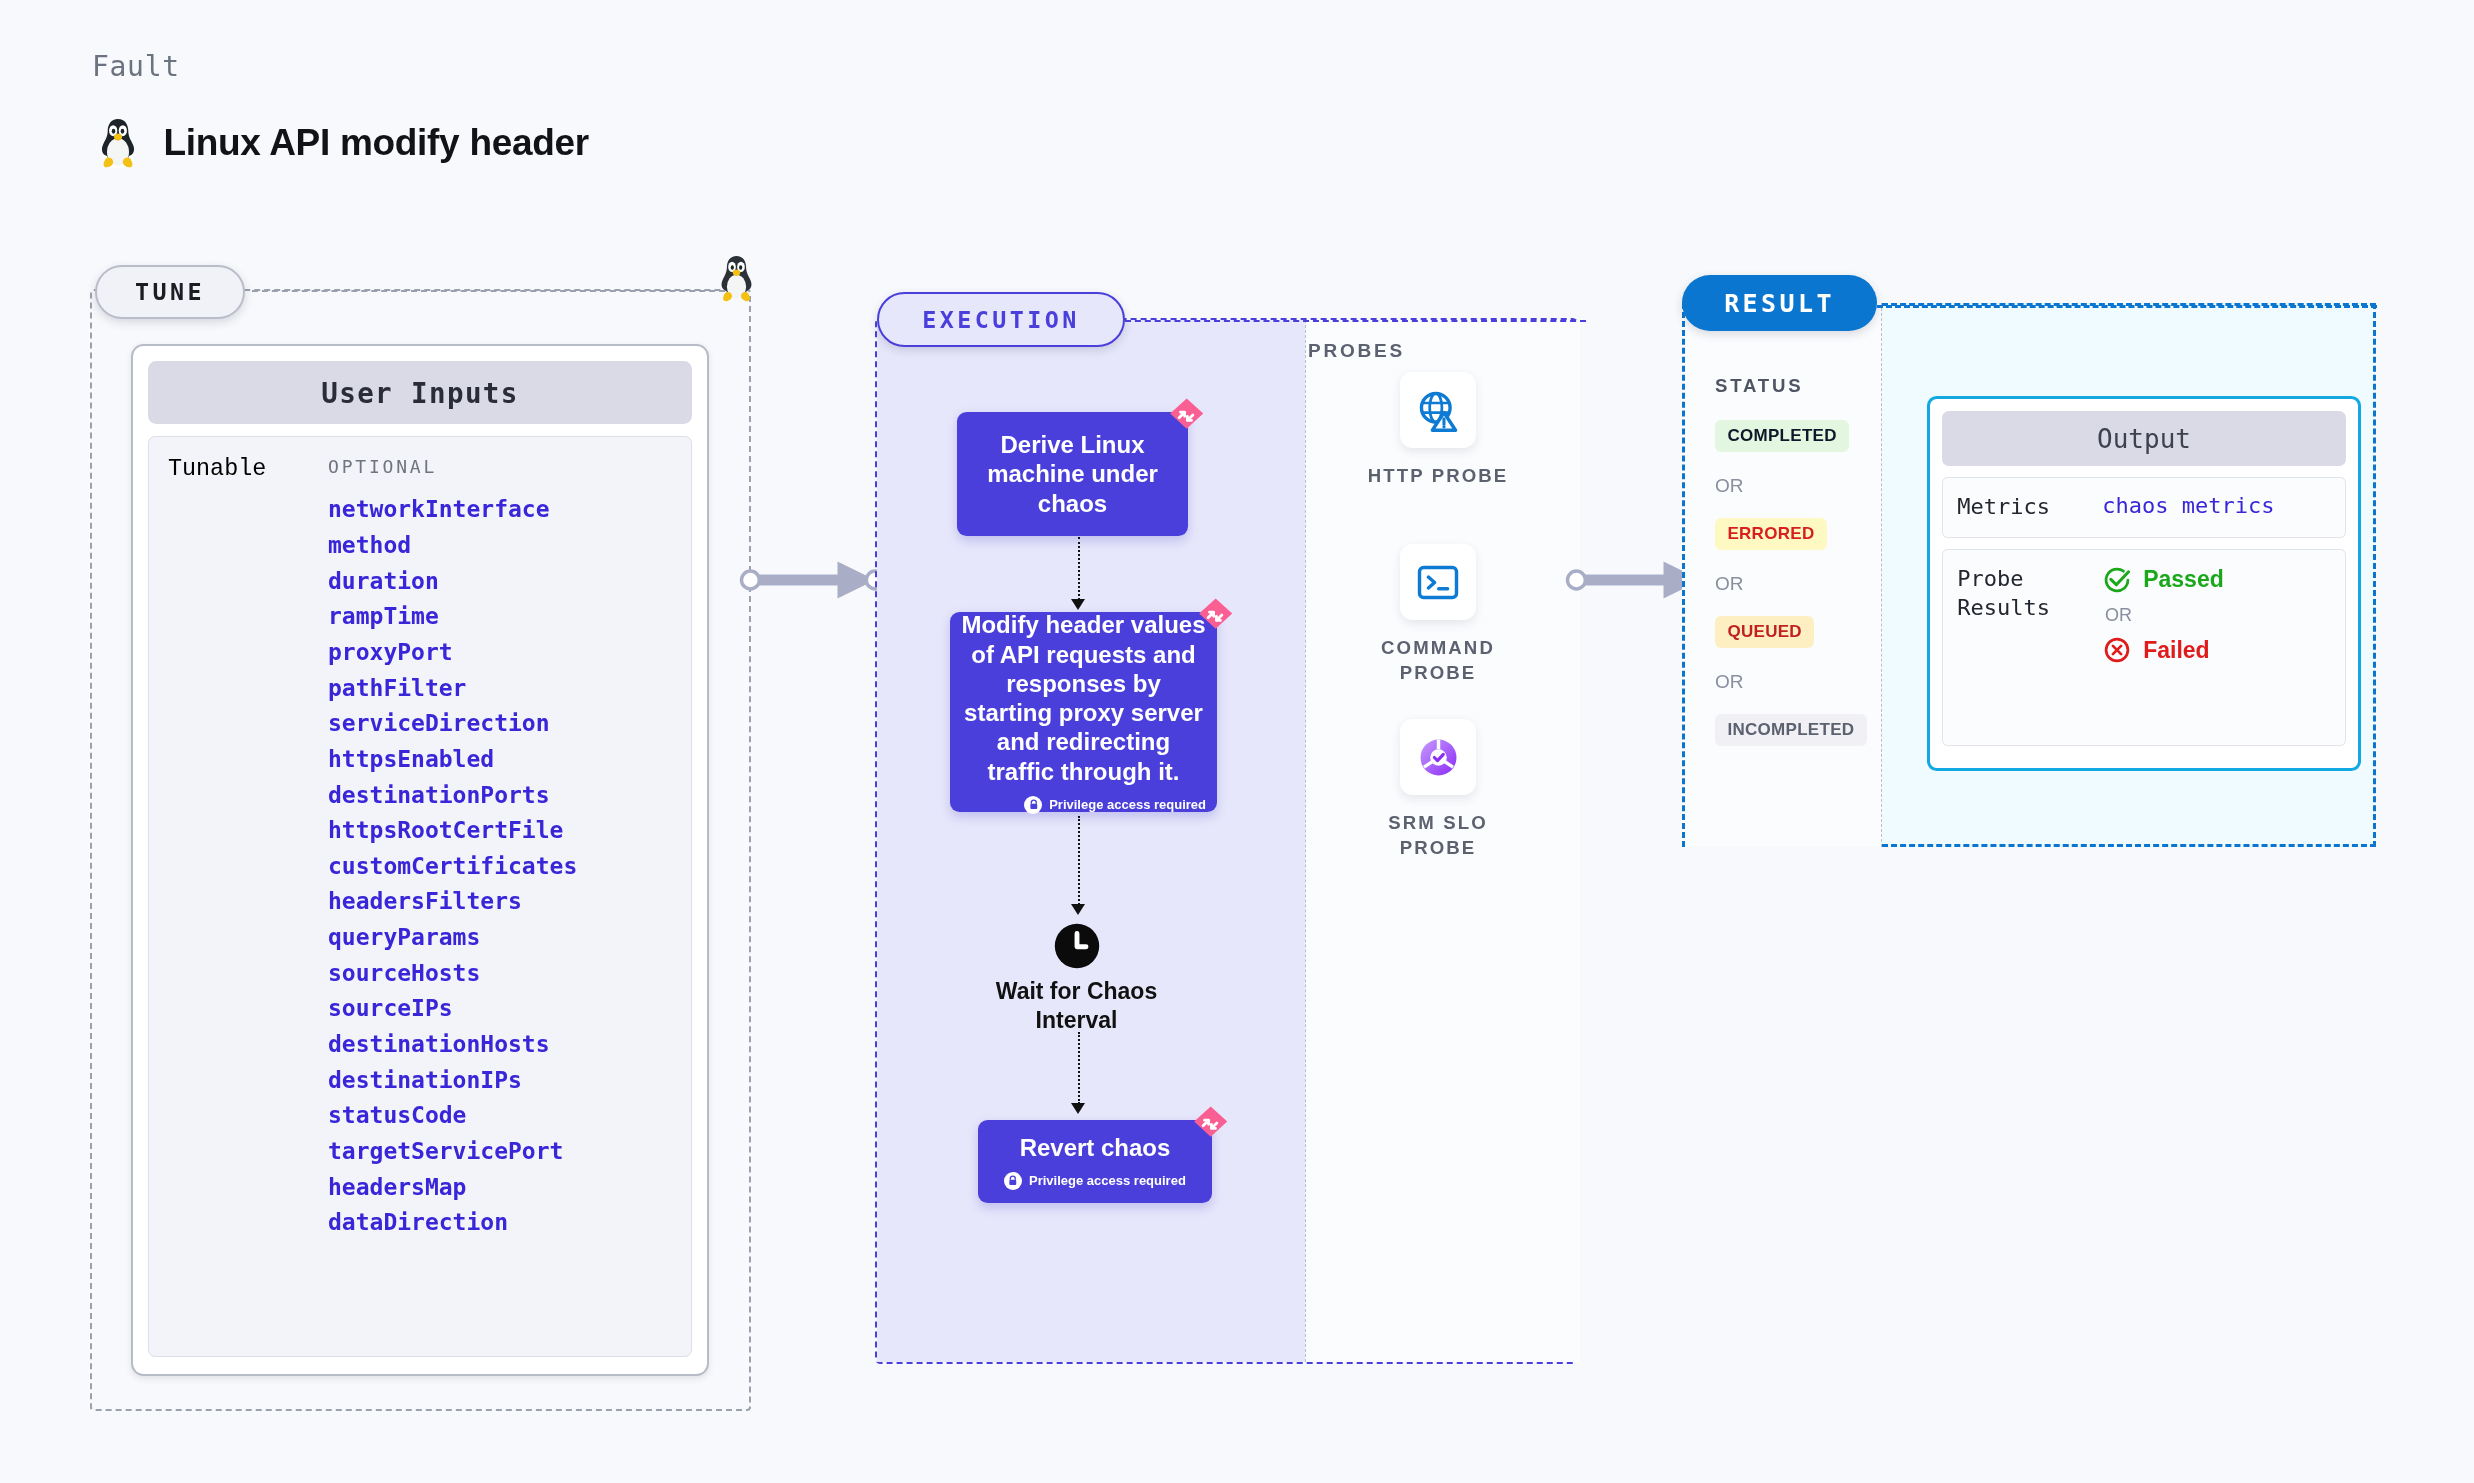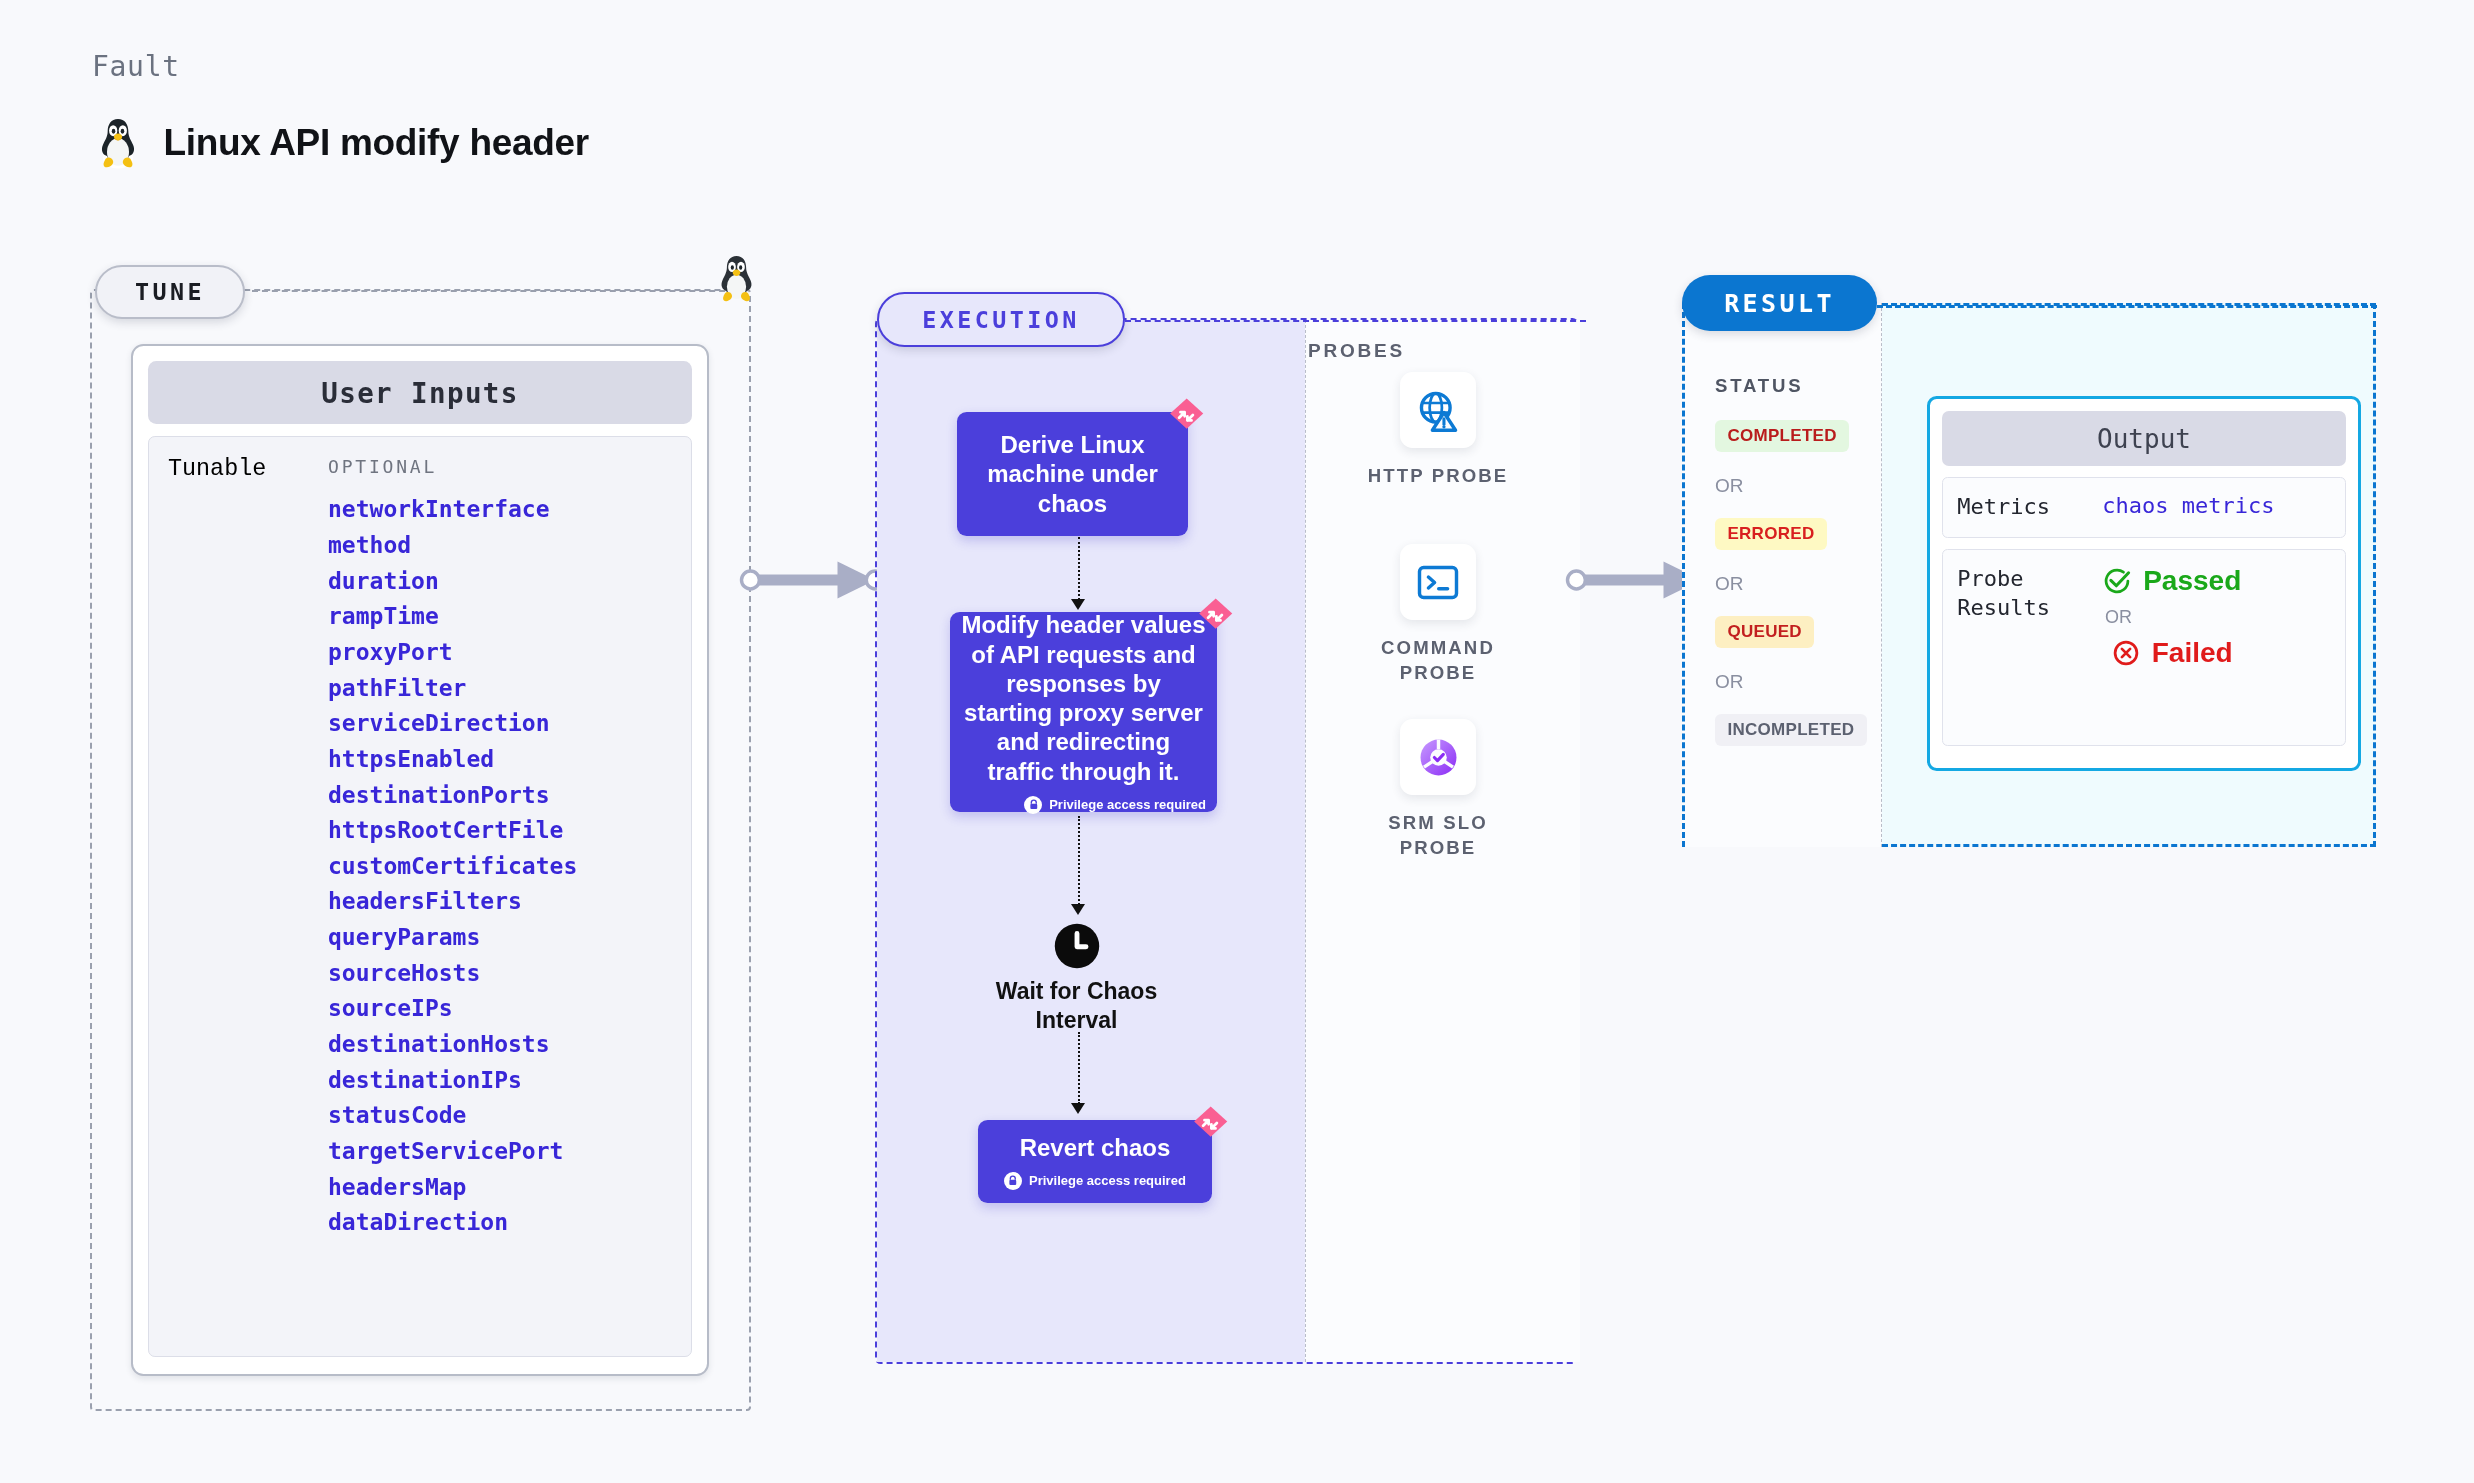--- a/index.html
+++ b/index.html
@@ -196,21 +196,21 @@
     margin: 11px 12.4px 0 12.4px; background: #fbfcfe; border: 1.4px solid #e0e2ec;
     border-radius: 5.5px; display: flex; align-items: flex-start; padding: 15px 13.8px;
   }
   .out-key {
     width: 145px; font-family: "DejaVu Sans Mono", monospace;
     font-size: 22px; color: #23262f; line-height: 1.3;
   }
   .out-val-metrics {
     font-family: "DejaVu Sans Mono", monospace; font-size: 22px; color: #3826d8;
   }
-  .res-line { display: flex; align-items: center; gap: 11px; font-size: 28px; font-weight: bold; justify-content: center; }
+  .res-line { display: flex; align-items: center; gap: 11px; font-size: 23px; font-weight: bold; }
   .res-or { font-size: 18px; color: #8a8fa0; margin: 9.6px 0 9.6px 2.8px; font-weight: normal; }
 
   
   .conn { position: absolute; }
 </style>
 </head>
 <body>
 
 <div class="page">
 
@@ -415,21 +415,21 @@
     </svg>
   </div>
 
   <div class="result-left"></div>
   <div class="result-outer"></div>
   <div class="pill pill-result">RESULT</div>
   <div style="position:absolute;left:1877px;top:305px;width:500px;height:0;border-top:3.4px dashed #0b76d0;"></div>
 
   <div class="status-label">STATUS</div>
 
-  <div class="badge" style="left:1715px;top:420px;background:#e3f7e0;color:#b91c1c;">COMPLETED</div>
+  <div class="badge" style="left:1715px;top:420px;background:#e3f7e0;color:#0f172a;">COMPLETED</div>
   <div class="or-text" style="left:1715px;top:475px;">OR</div>
   <div class="badge" style="left:1715px;top:518px;background:#fef9c3;color:#d81f1f;">ERRORED</div>
   <div class="or-text" style="left:1715px;top:573px;">OR</div>
   <div class="badge" style="left:1715px;top:616px;background:#fdefc2;color:#c21f1f;">QUEUED</div>
   <div class="or-text" style="left:1715px;top:671px;">OR</div>
   <div class="badge" style="left:1715px;top:714px;background:#f0f0f5;color:#5c6170;">INCOMPLETED</div>
 
   <div class="out-card">
     <div class="out-head">Output</div>
     <div class="out-row">

